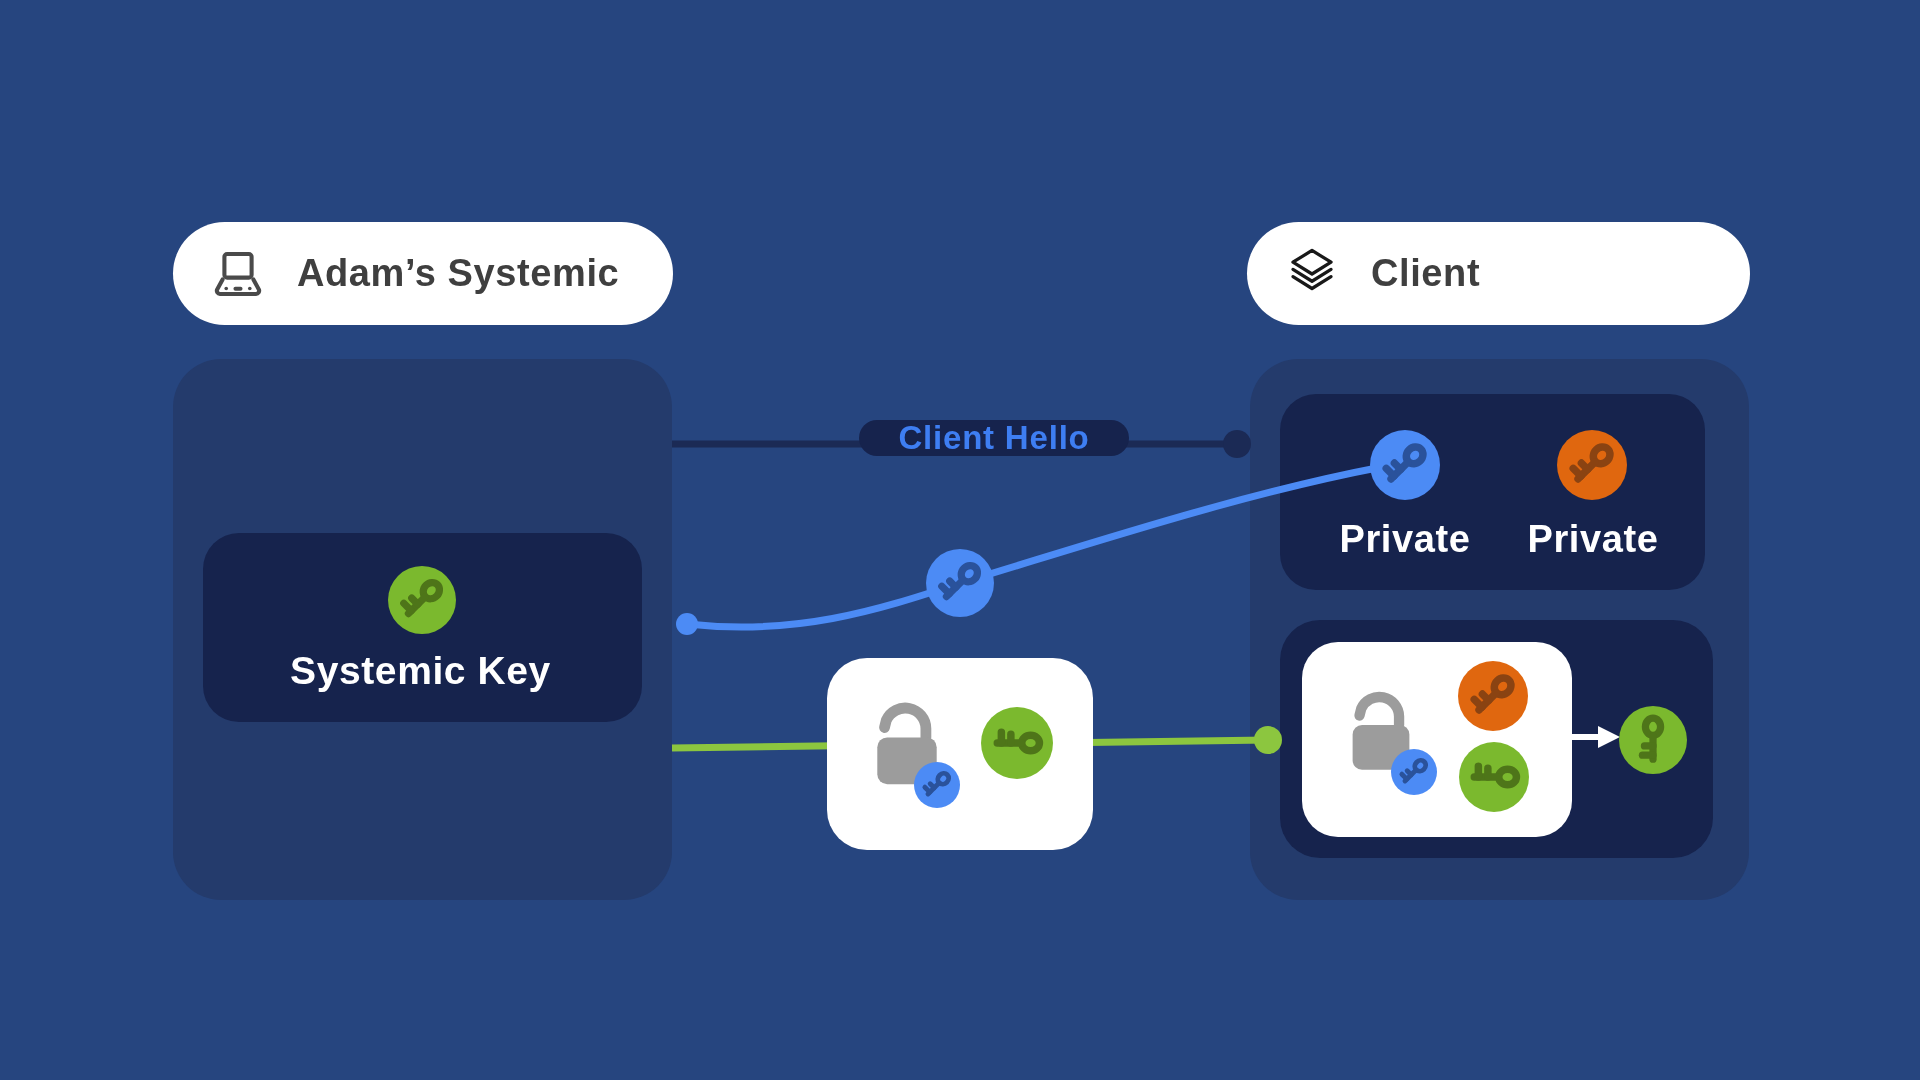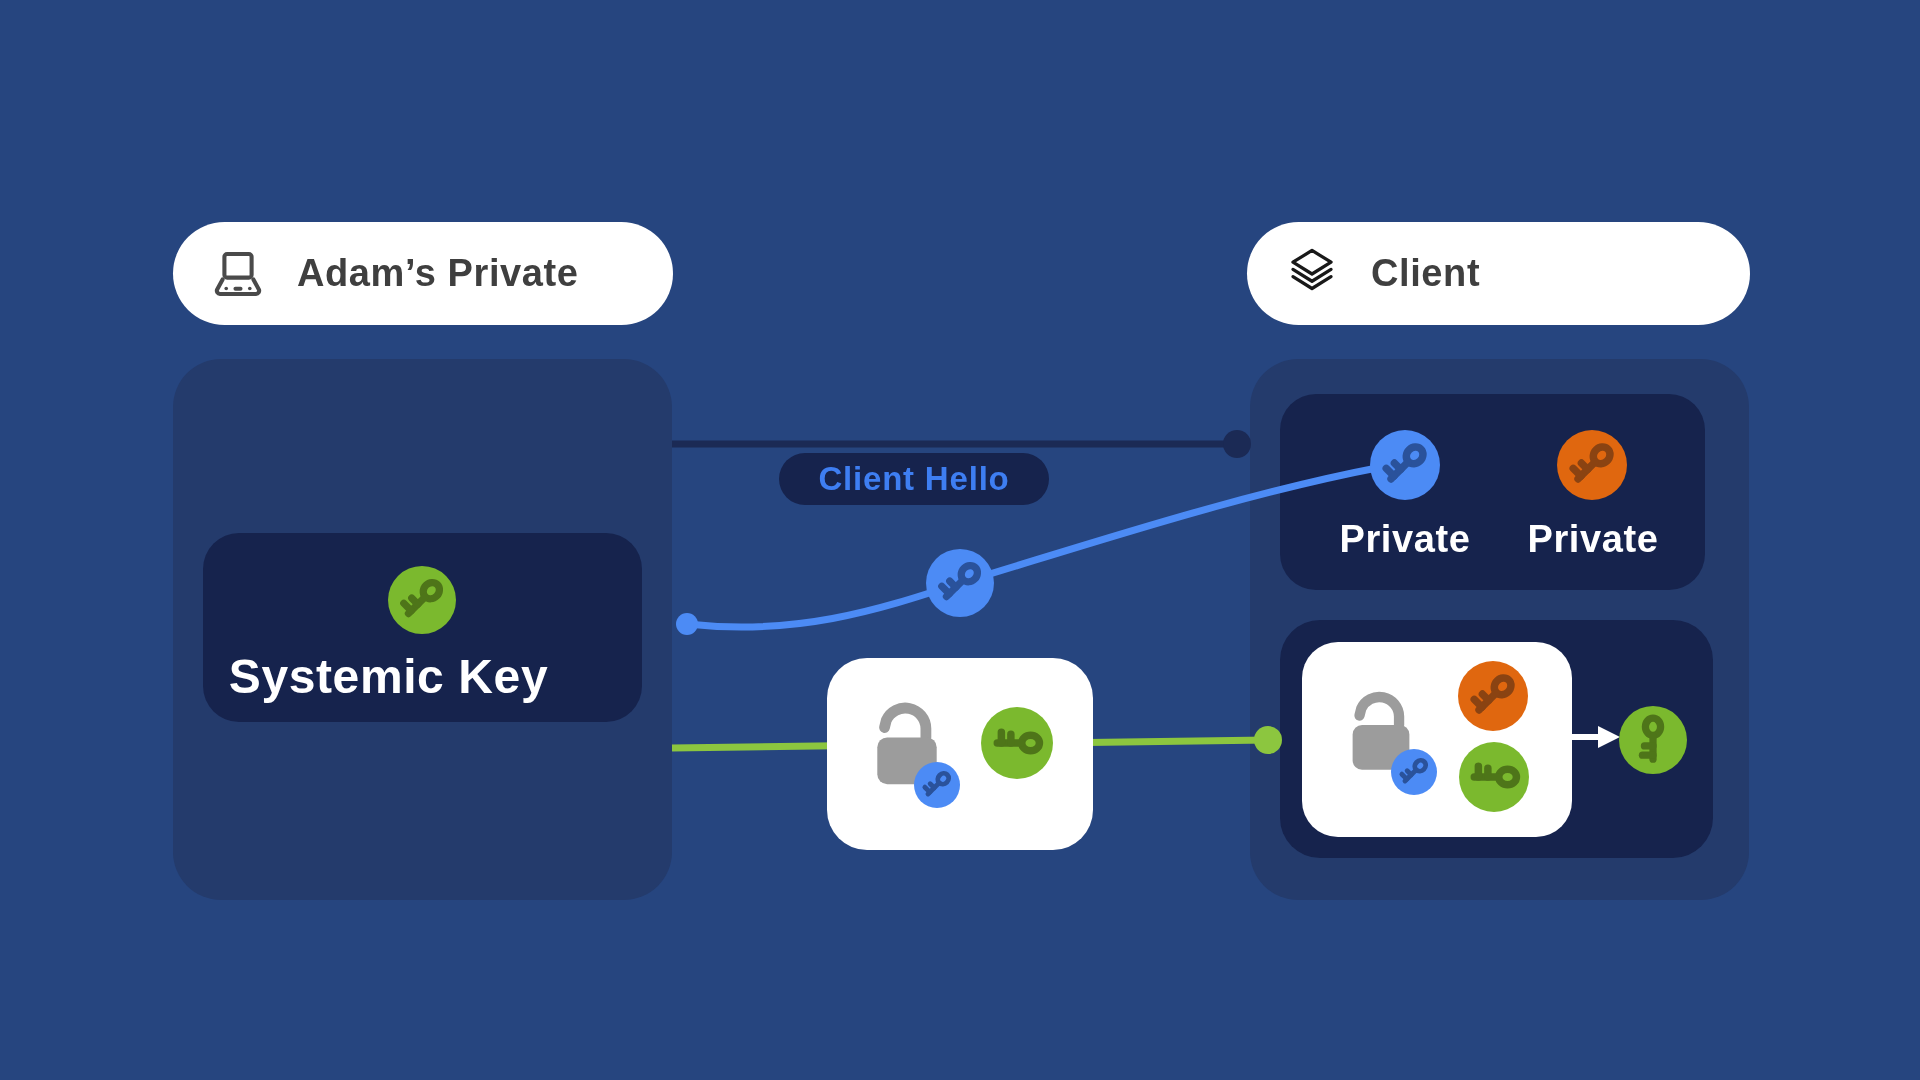--- a/index.html
+++ b/index.html
@@ -46,21 +46,21 @@
     <path d="M672 444 H1237" stroke="#1B2A55" stroke-width="7" fill="none"></path>
     <circle cx="1237" cy="444" r="14" fill="#1B2A55"></circle>
     <path d="M687 624 C795 636 876 611 960 583 C1090 544 1240 494 1382 467" stroke="#4C8BF5" stroke-width="7" fill="none"></path>
     <circle cx="687" cy="624" r="11" fill="#4C8BF5"></circle>
     <path d="M672 748 L1268 740" stroke="#8CC63F" stroke-width="7" fill="none"></path>
     <circle cx="1268" cy="740" r="14" fill="#8CC63F"></circle>
   </svg>
 
   <div class="abs whitebox" style="left:827px;top:658px;width:266px;height:192px;border-radius:40px;"></div>
   <div class="abs whitebox" style="left:1302px;top:642px;width:270px;height:195px;border-radius:36px;"></div>
-  <div class="abs badge" style="left:779px;top:420px;width:270px;height:52px;margin-top:33px;">
+  <div class="abs badge" style="left:859px;top:420px;width:270px;height:36px;">
     <span class="badge-label">Client Hello</span>
   </div>
 
   <svg class="layer icons" width="1920" height="1080" viewBox="0 0 1920 1080">
     <defs>
       <symbol id="key" viewBox="0 0 100 100">
         <g fill="none" stroke="currentColor" stroke-width="11" stroke-linecap="round">
           <ellipse cx="70" cy="50" rx="13" ry="11.5"></ellipse>
           <path d="M56 50 H21"></path>
           <path d="M27 50 V34"></path>
@@ -107,31 +107,31 @@
   <div class="abs pill" style="left:173px;top:222px;width:500px;height:103px;">
     <svg width="58" height="58" viewBox="0 0 64 64">
       <g stroke="#4A4A4A" stroke-width="4.5" fill="none" stroke-linejoin="round" stroke-linecap="round">
         <rect x="17" y="10" width="30" height="26" rx="3"></rect>
         <path d="M15 38 L9 49 a3.5 3.5 0 0 0 3.1 5 H51.9 a3.5 3.5 0 0 0 3.1 -5 L49 38"></path>
       </g>
       <circle cx="19" cy="48" r="2" fill="#4A4A4A"></circle>
       <rect x="27" y="46" width="10" height="4.5" rx="2.2" fill="#4A4A4A"></rect>
       <circle cx="45" cy="48" r="2" fill="#4A4A4A"></circle>
     </svg>
-    <span class="pill-label">Adam’s Private</span>
+    <span class="pill-label">Adam’s Systemic</span>
   </div>
 
   <div class="abs pill" style="left:1247px;top:222px;width:503px;height:103px;">
     <svg width="58" height="58" viewBox="0 0 64 64">
       <g stroke="#191919" stroke-width="3.6" fill="none" stroke-linejoin="round" stroke-linecap="round">
         <path d="M32 6 L53 19 L32 32 L11 19 Z"></path>
         <path d="M53 27 L32 40 L11 27"></path>
         <path d="M53 35 L32 48 L11 35"></path>
       </g>
     </svg>
     <span class="pill-label">Client</span>
   </div>
 
-  <div class="abs label" style="left:203px;top:649px;width:371px;font-size:48px;">Systemic Key</div>
+  <div class="abs label" style="left:203px;top:649px;width:371px;font-size:39px;padding-left:32px;">Systemic Key</div>
   <div class="abs label" style="left:1280px;top:518px;width:250px;font-size:38px;">Private</div>
   <div class="abs label" style="left:1468px;top:518px;width:250px;font-size:38px;">Private</div>
 
 </div>
 
 </body></html>

